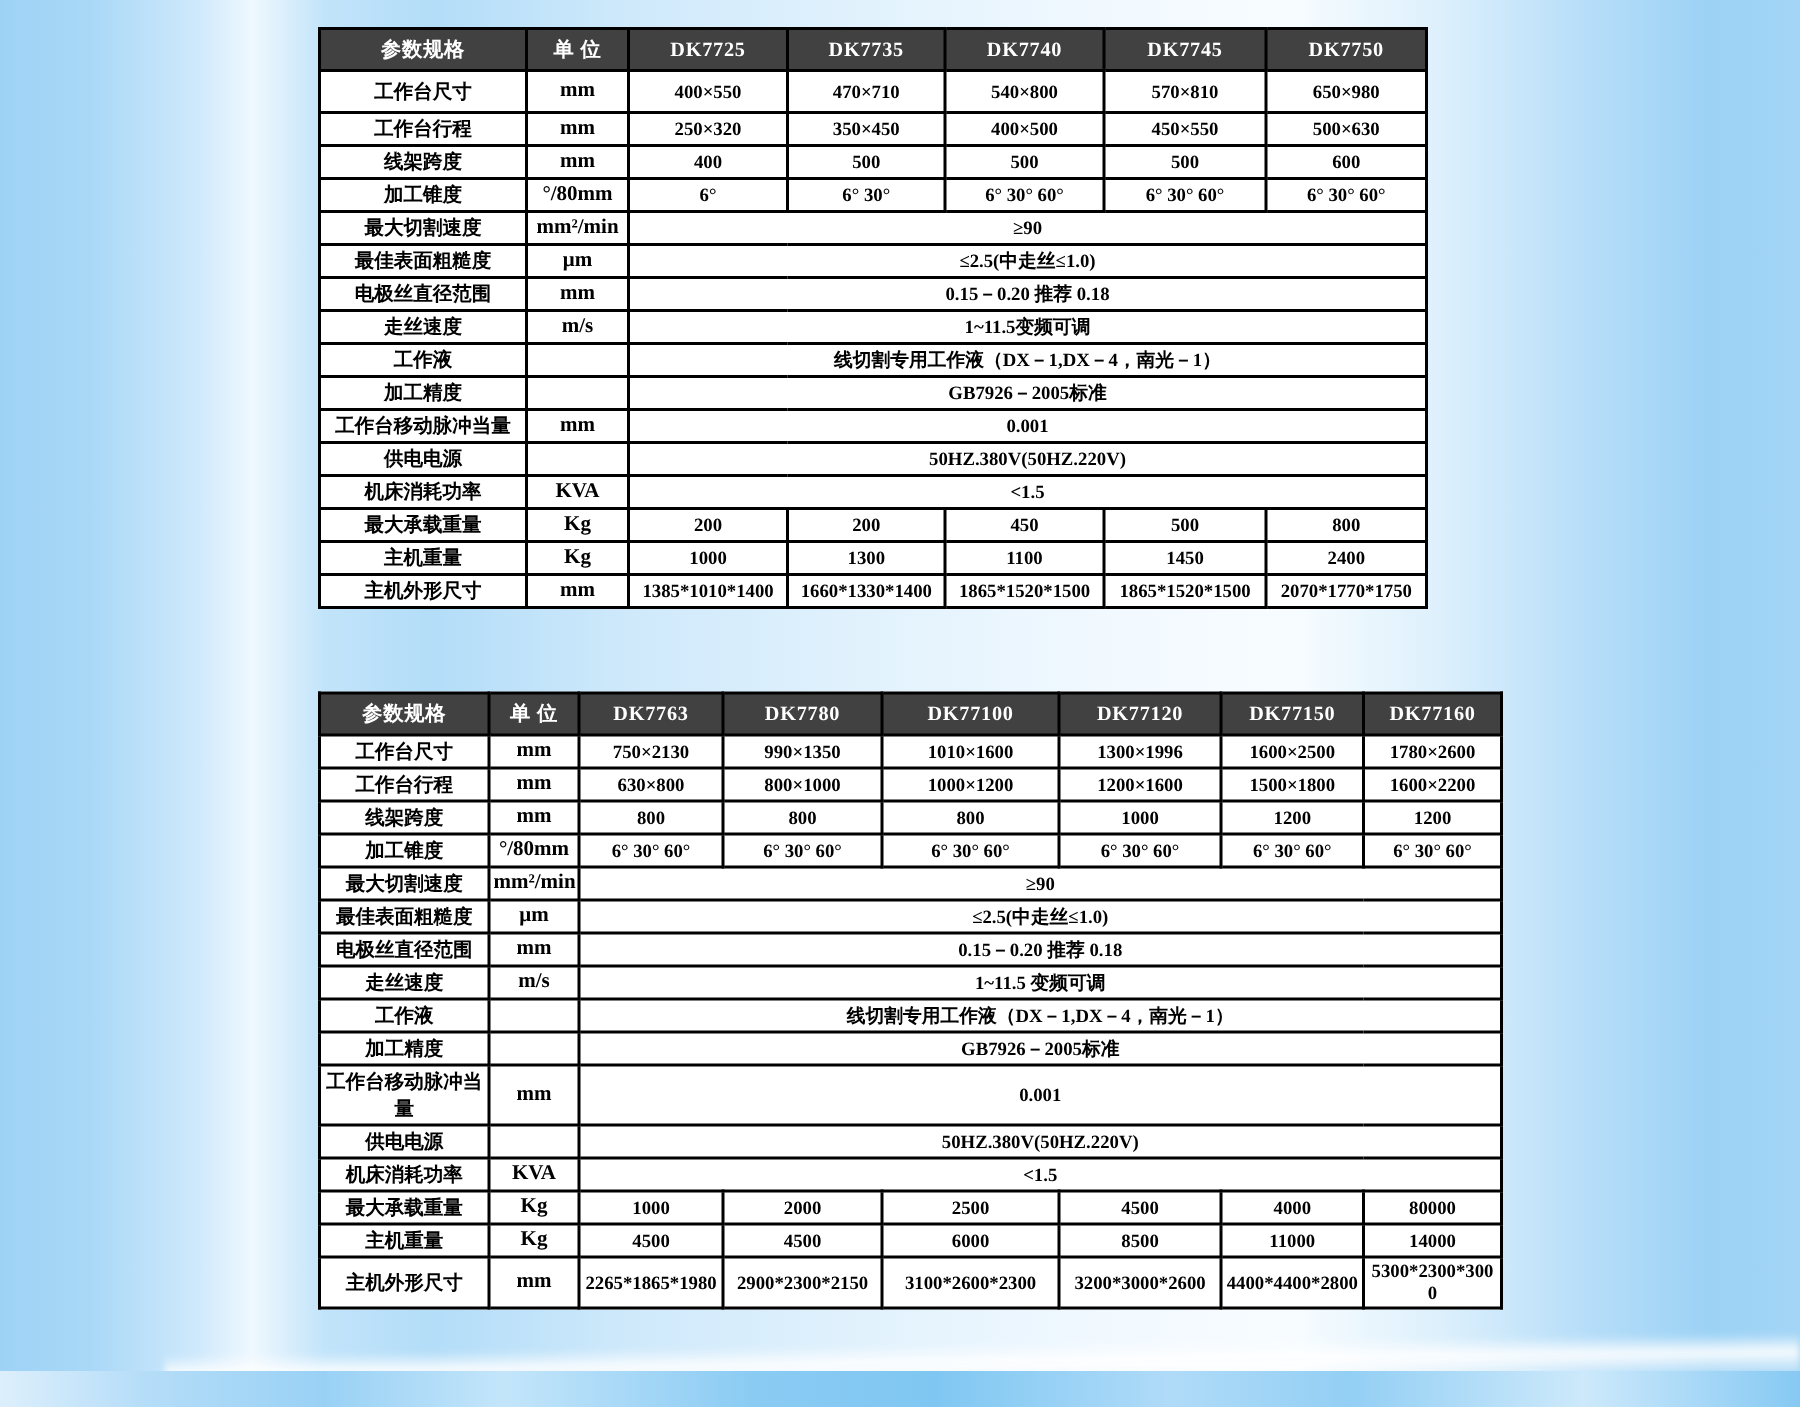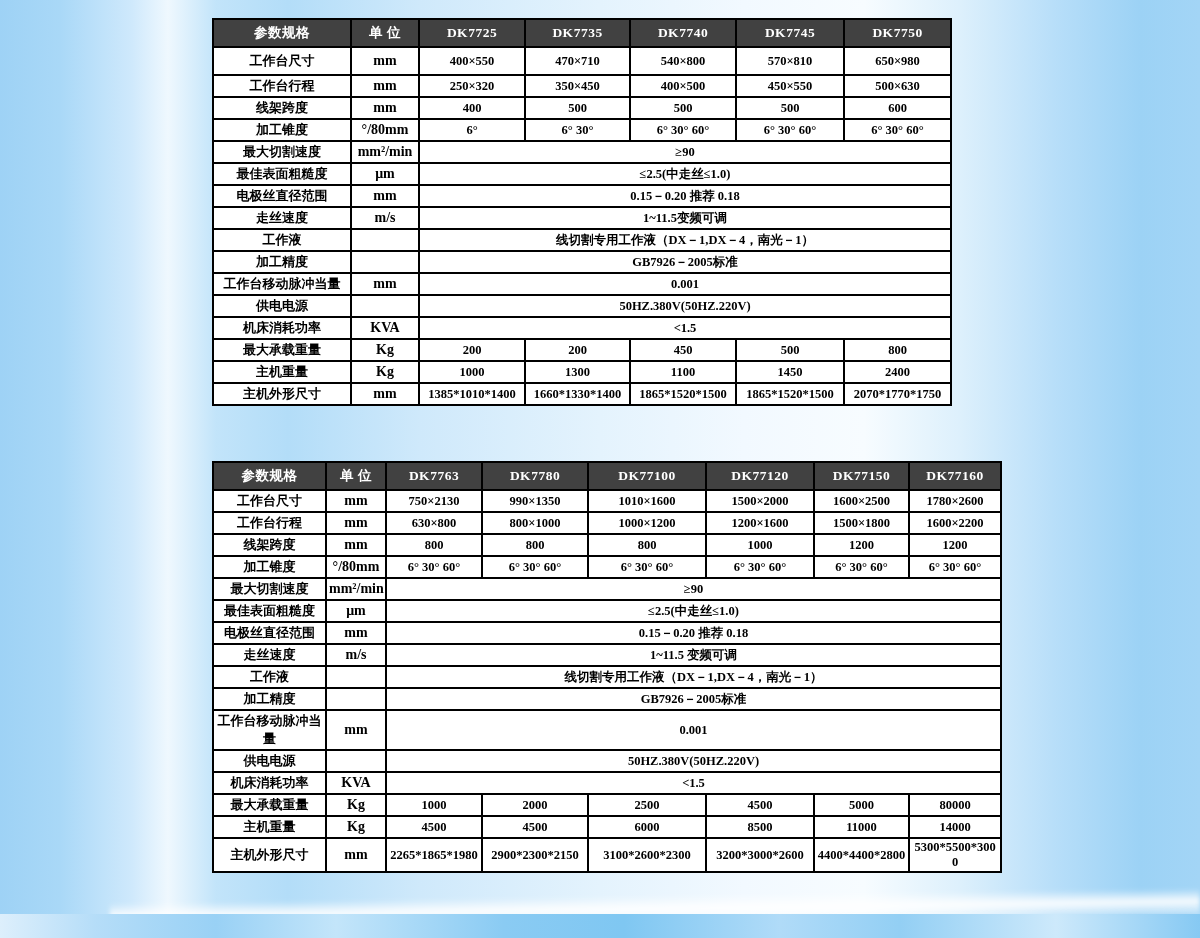--- a/index.html
+++ b/index.html
@@ -201,21 +201,21 @@
         <th>DK77160</th>
       </tr>
     </thead>
     <tbody>
       <tr>
         <td class="lbl">工作台尺寸</td>
         <td class="unit">mm</td>
         <td class="val">750×2130</td>
         <td class="val">990×1350</td>
         <td class="val">1010×1600</td>
-        <td class="val">1500×2000</td>
+        <td class="val">1300×1996</td>
         <td class="val">1600×2500</td>
         <td class="val">1780×2600</td>
       </tr>
       <tr>
         <td class="lbl">工作台行程</td>
         <td class="unit">mm</td>
         <td class="val">630×800</td>
         <td class="val">800×1000</td>
         <td class="val">1000×1200</td>
         <td class="val">1200×1600</td>
@@ -287,37 +287,37 @@
         <td class="unit">KVA</td>
         <td class="val" colspan="6">&lt;1.5</td>
       </tr>
       <tr>
         <td class="lbl">最大承载重量</td>
         <td class="unit">Kg</td>
         <td class="val">1000</td>
         <td class="val">2000</td>
         <td class="val">2500</td>
         <td class="val">4500</td>
-        <td class="val">5000</td>
+        <td class="val">4000</td>
         <td class="val">80000</td>
       </tr>
       <tr>
         <td class="lbl">主机重量</td>
         <td class="unit">Kg</td>
         <td class="val">4500</td>
         <td class="val">4500</td>
         <td class="val">6000</td>
         <td class="val">8500</td>
         <td class="val">11000</td>
         <td class="val">14000</td>
       </tr>
       <tr>
         <td class="lbl">主机外形尺寸</td>
         <td class="unit">mm</td>
         <td class="val">2265*1865*1980</td>
         <td class="val">2900*2300*2150</td>
         <td class="val">3100*2600*2300</td>
         <td class="val">3200*3000*2600</td>
         <td class="val">4400*4400*2800</td>
-        <td class="val">5300*5500*3000</td>
+        <td class="val">5300*2300*3000</td>
       </tr>
     </tbody>
   </table>
 
 </body></html>

